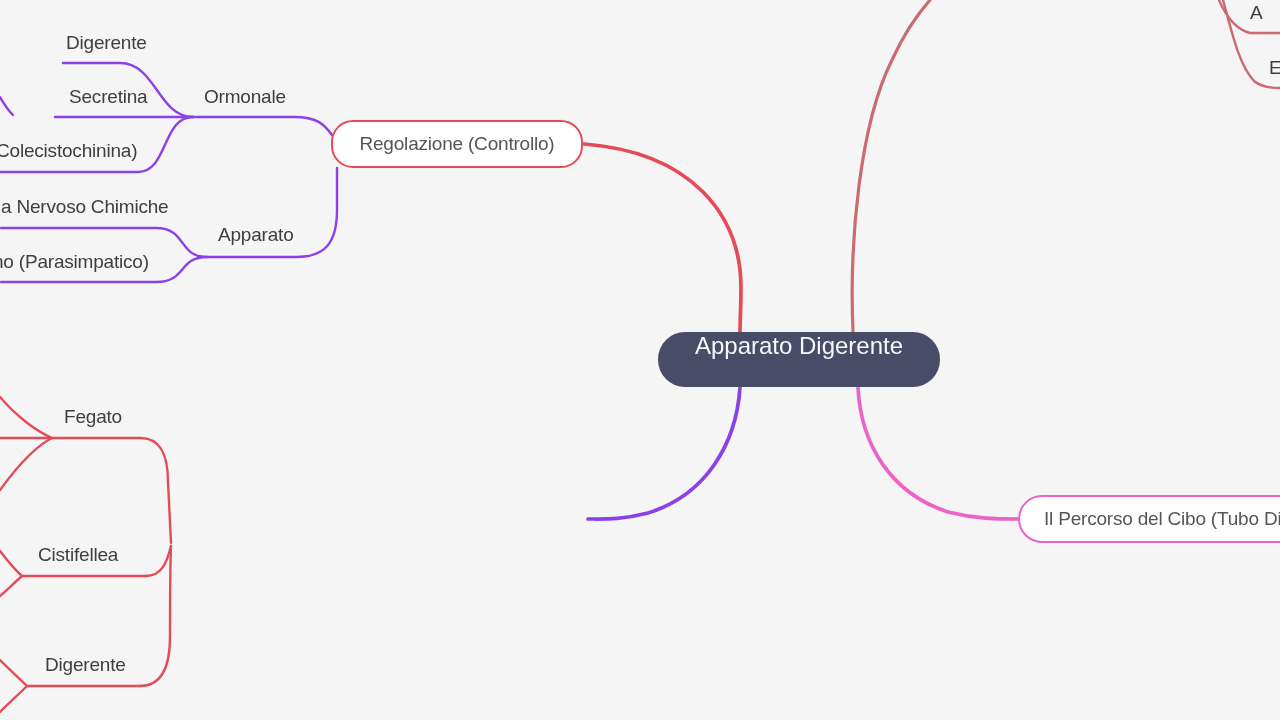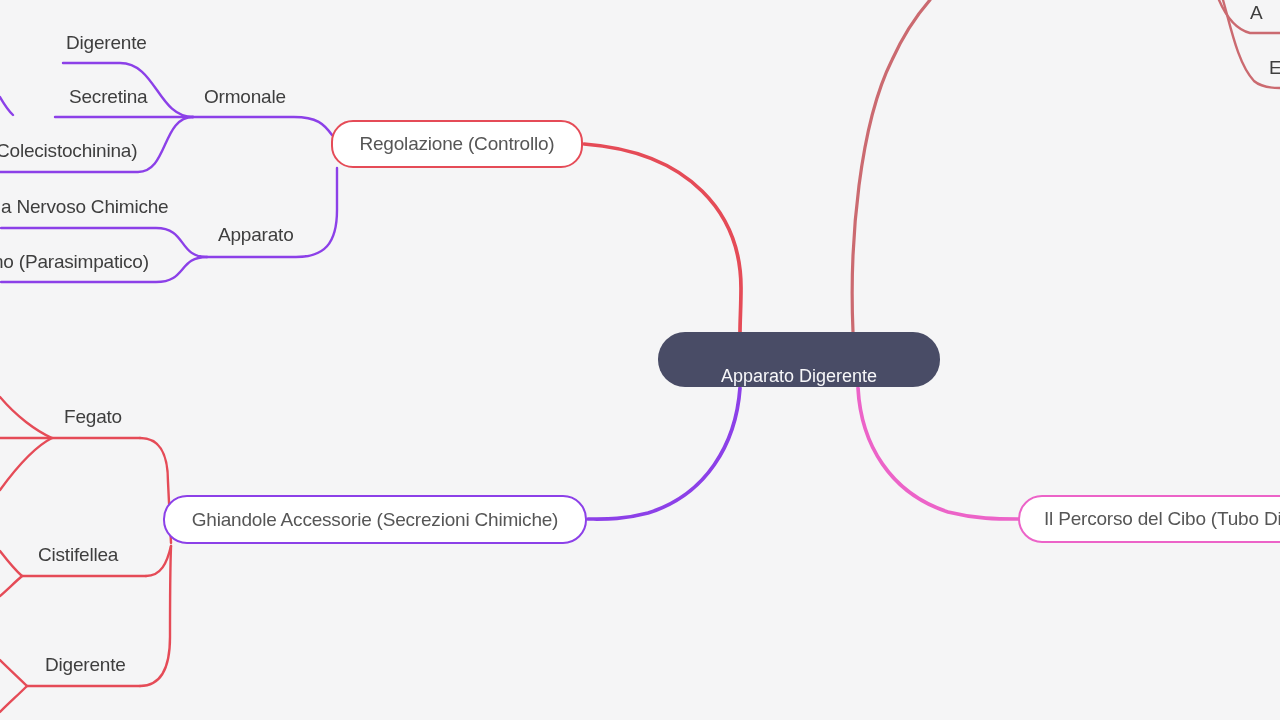--- a/index.html
+++ b/index.html
@@ -28,22 +28,22 @@
     display:flex;align-items:center;justify-content:center;
     font-size:19px;letter-spacing:-0.2px;white-space:nowrap;
     color:var(--box-text,#565656);
   }
   .b-red{border-color:var(--red,#e54b57);}
   .b-purple{border-color:var(--purple,#8c40e8);}
   .b-pink{border-color:var(--pink,#ec63c8);}
   .root-node{
     position:absolute;box-sizing:border-box;
     background:var(--root-bg,#494c66);color:var(--root-text,#f7f7f9);
-    border-radius:27px;display:flex;align-items:flex-end;justify-content:center;
-    font-size:18px;white-space:nowrap;
+    border-radius:27px;display:flex;align-items:flex-start;justify-content:center;
+    font-size:24px;white-space:nowrap;
   }
   .left-align{justify-content:flex-start;padding-left:24px;}
 </style>
 </head>
 <body style="--background: #f5f5f6; --root-bg: #494c66; --root-text: #f7f7f9; --red: #e54b57; --purple: #8c40e8; --pink: #ec63c8; --salmon: #cb6a70; --label-text: #3e3e3e; --box-text: #565656;">
 
 <div class="canvas">
 
   <svg class="edges" width="1280" height="720" viewBox="0 0 1280 720">
 
@@ -88,23 +88,20 @@
   <span class="lbl" style="left:64px;top:417px">Fegato</span>
   <span class="lbl" style="left:38px;top:555px">Cistifellea</span>
   <span class="lbl" style="left:45px;top:665px">Digerente</span>
   <span class="lbl" style="left:1250px;top:13px">A</span>
   <span class="lbl" style="left:1269px;top:68px">E</span>
 
   <div class="node-box b-red" style="left:331px;top:120px;width:252px;height:48px;border-radius:22px">
     <span>Regolazione (Controllo)</span>
   </div>
 
-  <div class="node-box b-purple" style="left:163px;top:495px;width:424px;height:49px;border-radius:24px">
-    <span>Ghiandole Accessorie (Secrezioni Chimiche)</span>
-  </div>
 
   <div class="node-box b-pink left-align" style="left:1018px;top:495px;width:330px;height:48px;border-radius:24px">
     <span>Il Percorso del Cibo (Tubo Di</span>
   </div>
 
   <div class="root-node" style="left:658px;top:332px;width:282px;height:55px">
     <span>Apparato Digerente</span>
   </div>
 
 </div>

